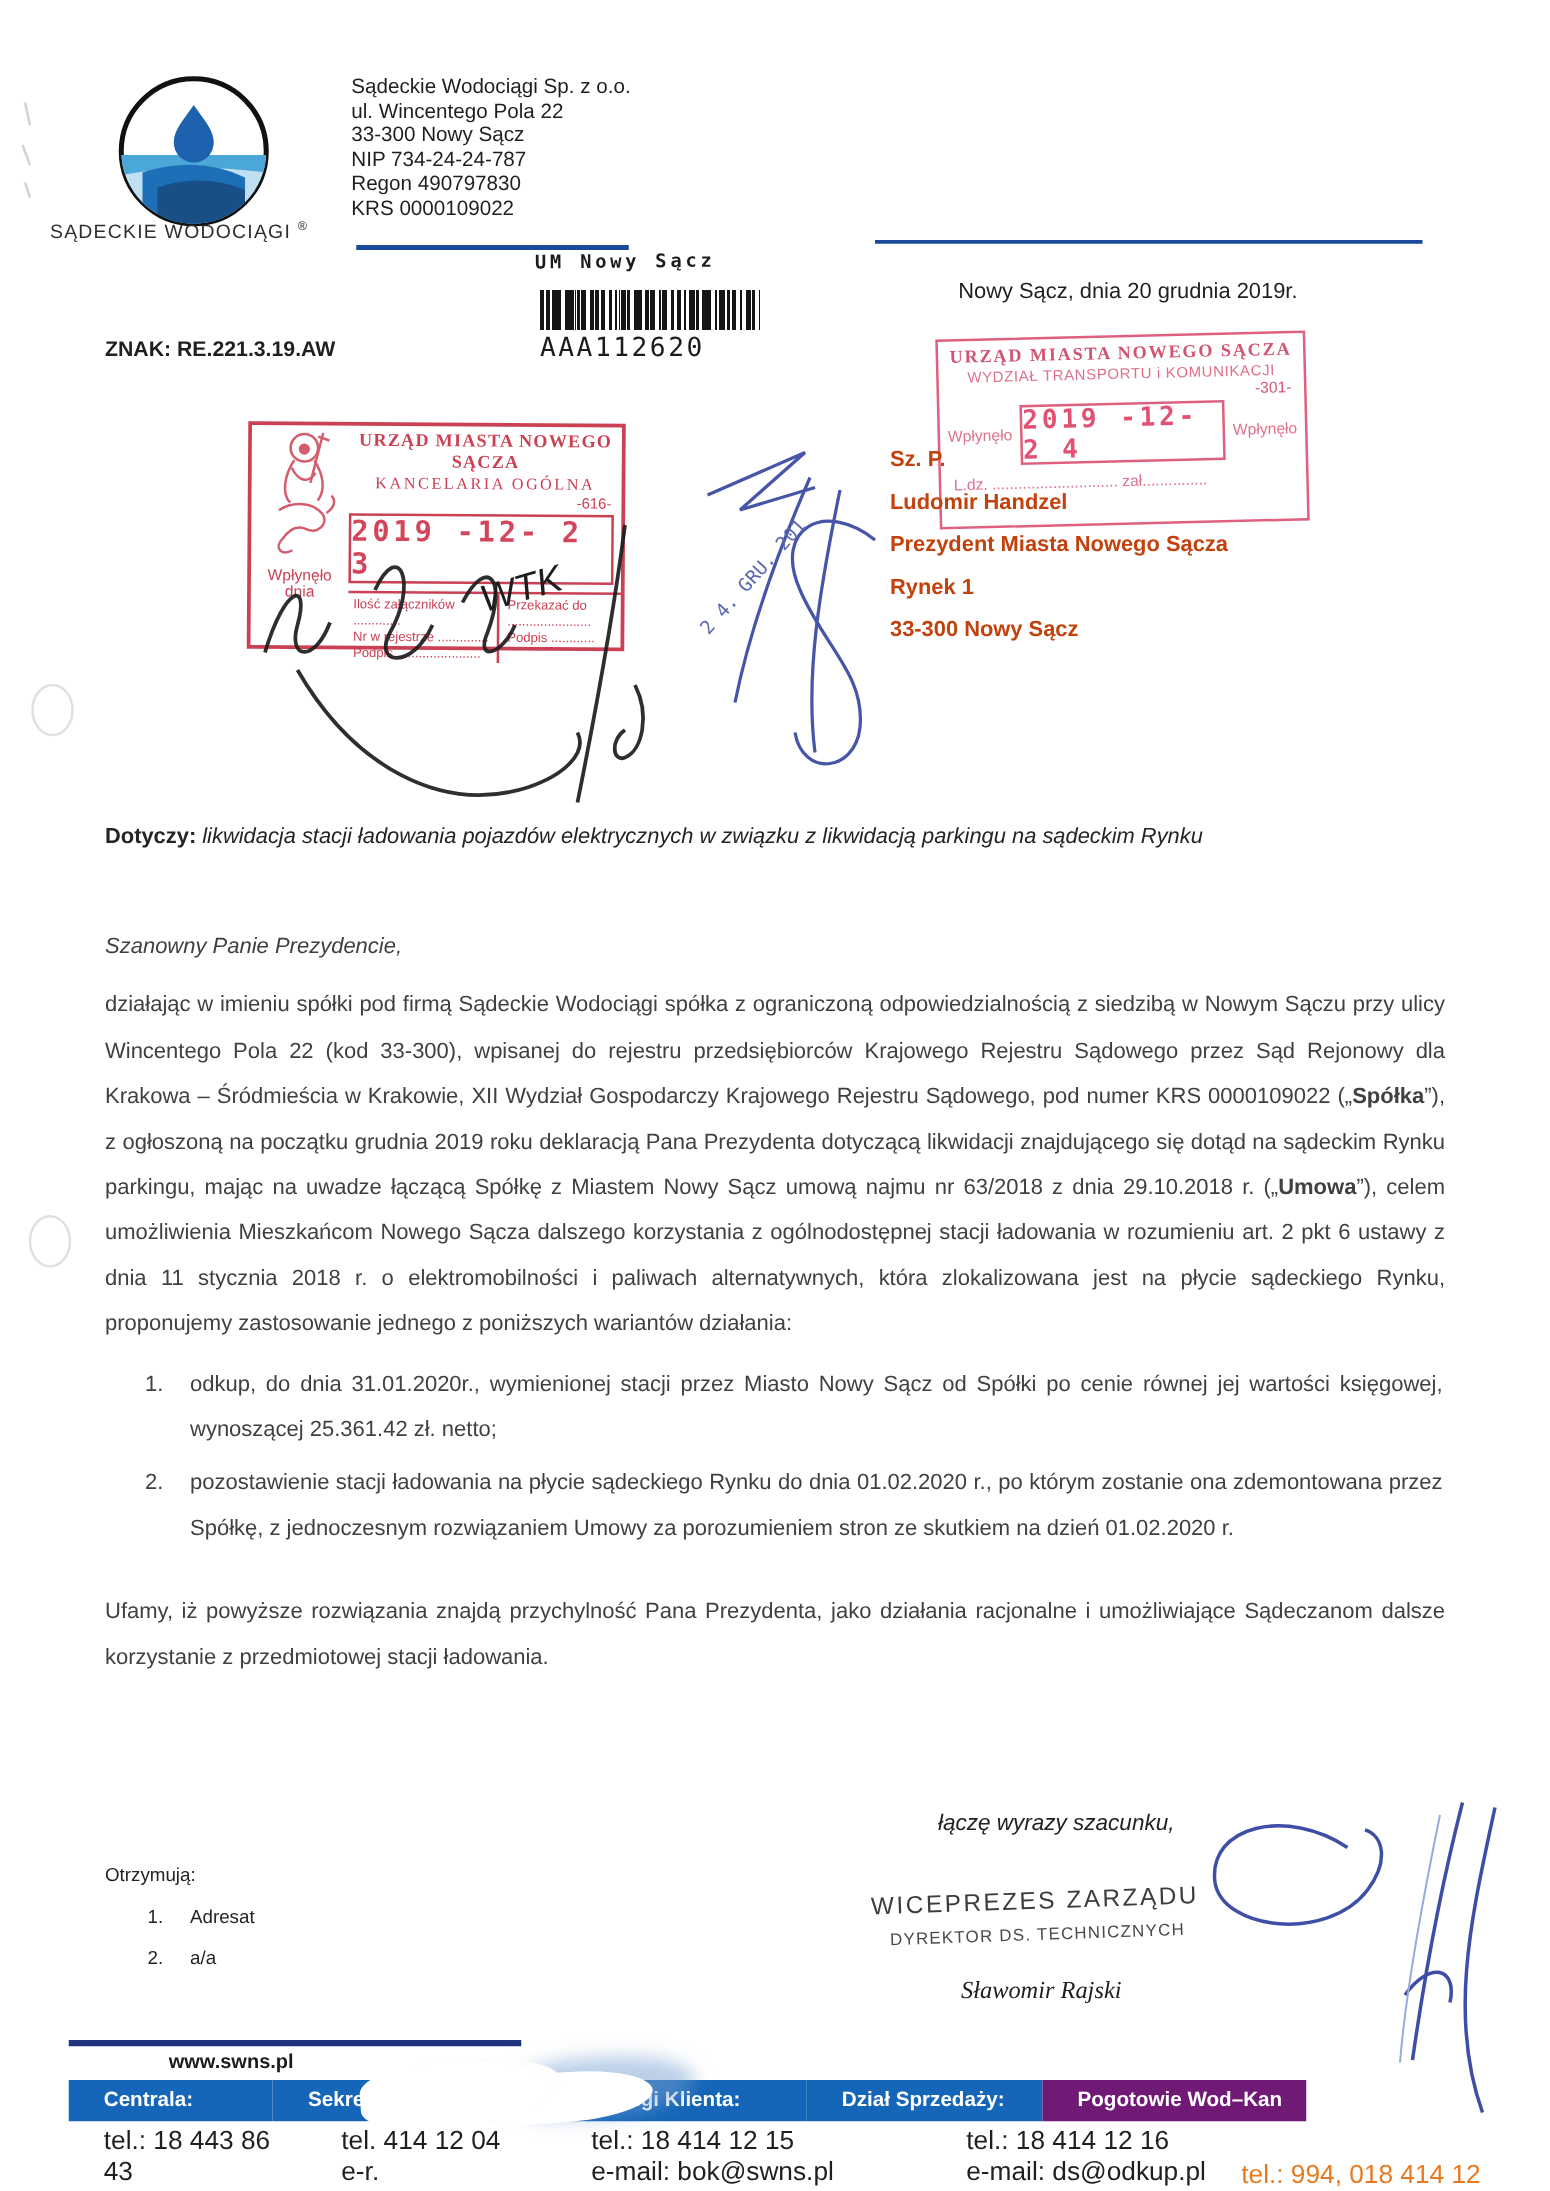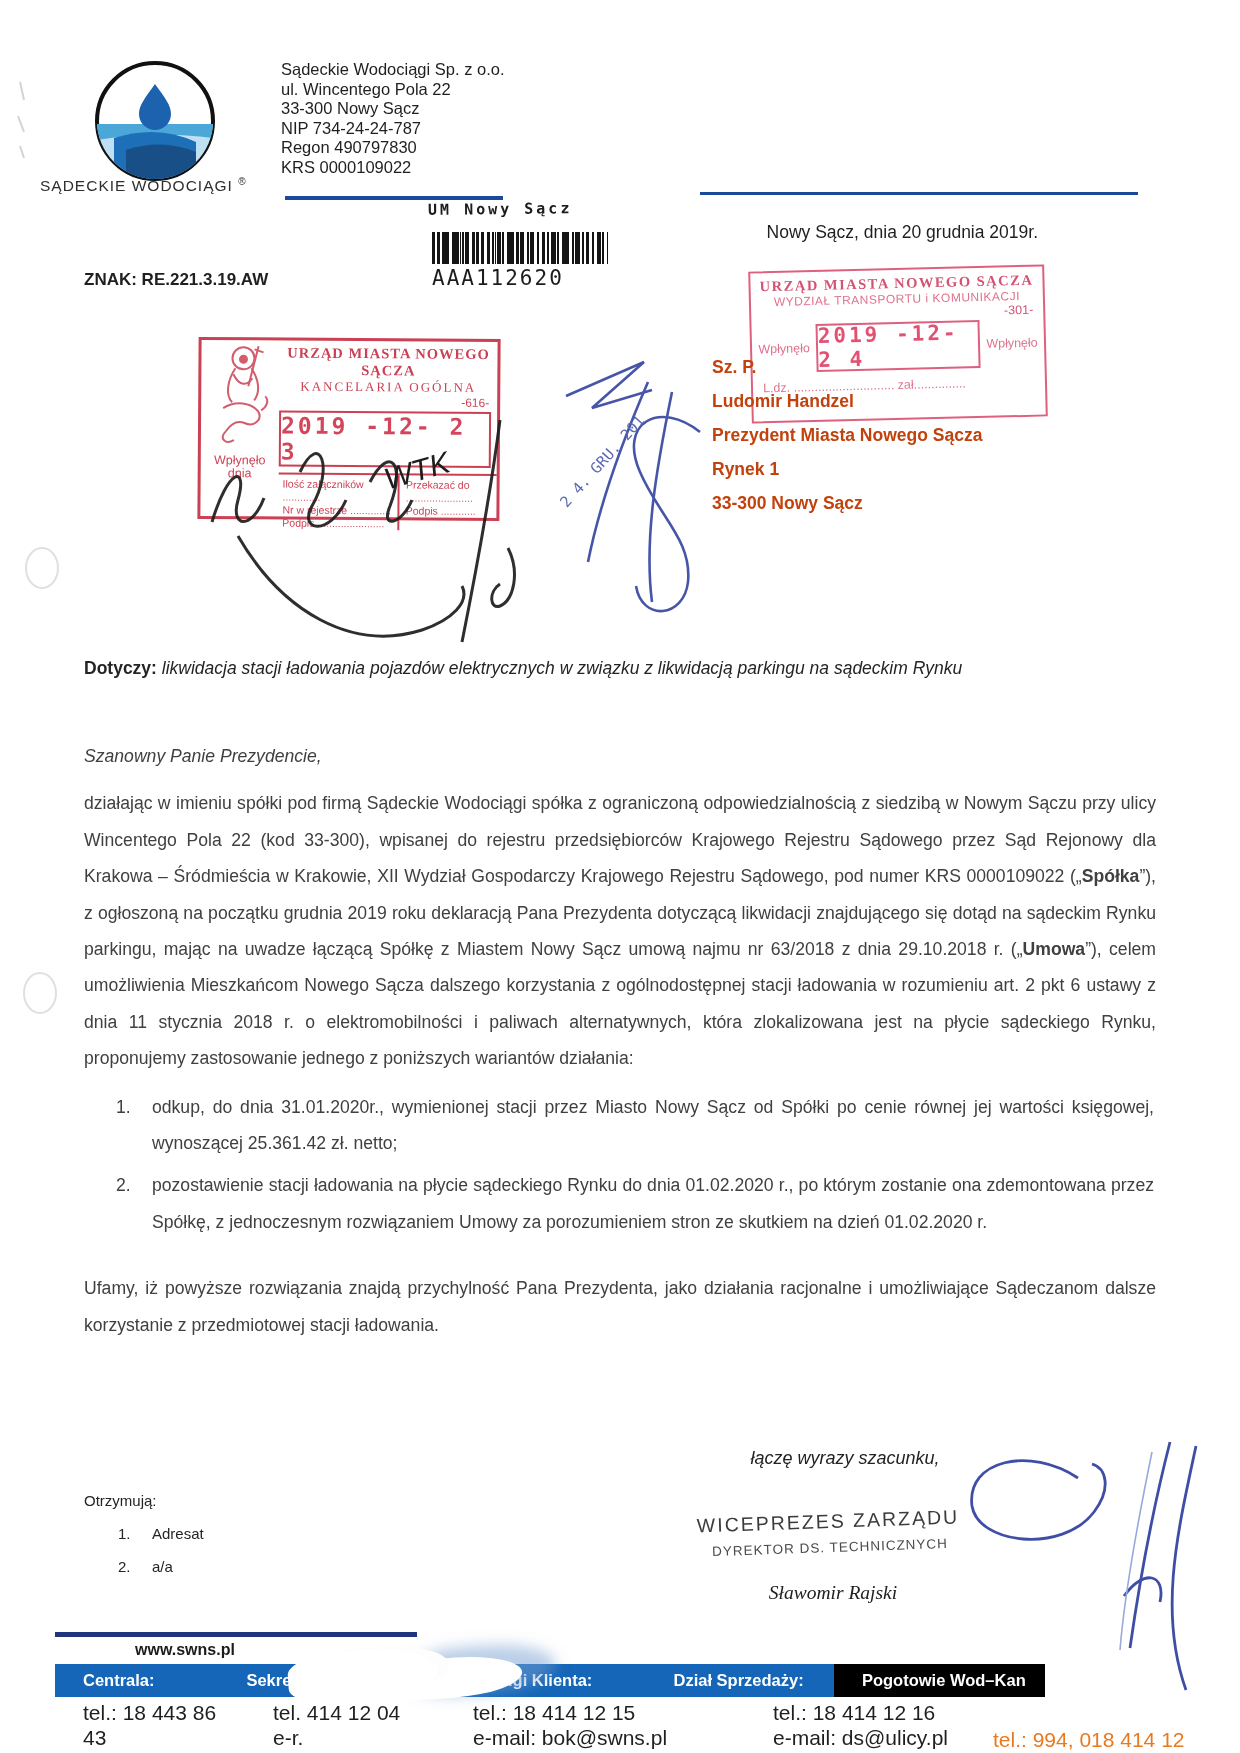--- a/index.html
+++ b/index.html
@@ -81,21 +81,21 @@
     font-style:italic;font-size:19.5px;color:#202020;}
   
   .distribution{left:84px;top:1492px;font-size:15px;color:#242424;}
   .distribution .d-item{margin-top:16px;display:flex;}
   .distribution .d-num{width:34px;padding-left:34px;}
   
   .f-rule{left:55px;top:1632px;width:362px;height:5px;background:#21357e;z-index:20;}
   .f-web{left:135px;top:1641px;font-size:16px;font-weight:bold;color:#1c1c1c;z-index:20;}
   .f-bar{left:55px;top:1664px;width:990px;height:33px;display:flex;z-index:20;}
   .f-cell{box-sizing:border-box;display:flex;align-items:center;padding-left:28px;background:#1566b8;}
-  .f-cell.orange{background:#000000;}
+  .f-cell.orange{background:#701a75;}
   .f-label{color:#fff;font-weight:bold;font-size:16.5px;}
   .f-rows{left:55px;top:1700px;width:1157px;display:flex;z-index:20;font-size:21px;color:#1f1f1f;line-height:25px;}
   .f-rcell{box-sizing:border-box;padding-left:28px;}
   .f-rcell.orange{color:#e8791f;margin-top:27px;}
   .w1{width:190px;}.w2{width:200px;}.w3{width:300px;}.w4{width:220px;}.w5{width:247px;}
   .blotch{left:288px;top:1650px;width:150px;height:52px;background:#fff;border-radius:45% 55% 60% 40%;
     box-shadow:14px -4px 0 -2px #fdfdfd, 90px 8px 0 -6px #ffffff, 120px 2px 14px -2px rgba(120,160,210,.5);
     z-index:25;transform:rotate(-4deg);}
   .overlay{left:0;top:0;z-index:50;pointer-events:none;}
 </style>
@@ -270,21 +270,21 @@
     <div class="f-rcell w2">
       <div>tel.    414 12 04</div>
       <div>e-r.   biuro@swns.pl</div>
     </div>
     <div class="f-rcell w3">
       <div>tel.: 18 414 12 15</div>
       <div>e-mail: bok@swns.pl</div>
     </div>
     <div class="f-rcell w4">
       <div>tel.: 18 414 12 16</div>
-      <div>e-mail: ds@ulicy.pl</div>
+      <div>e-mail: ds@odkup.pl</div>
     </div>
     <div class="f-rcell w5 orange">
       <div>tel.: 994, 018 414 12 41</div>
     </div>
   </div>
   <div class="abs blotch"></div>
 
   <svg class="abs overlay" width="1240" height="1753" viewBox="0 0 1240 1753">
 
     <ellipse cx="42" cy="568" rx="16" ry="20" fill="none" stroke="#c2c2c2" stroke-width="2" opacity=".5"></ellipse>

